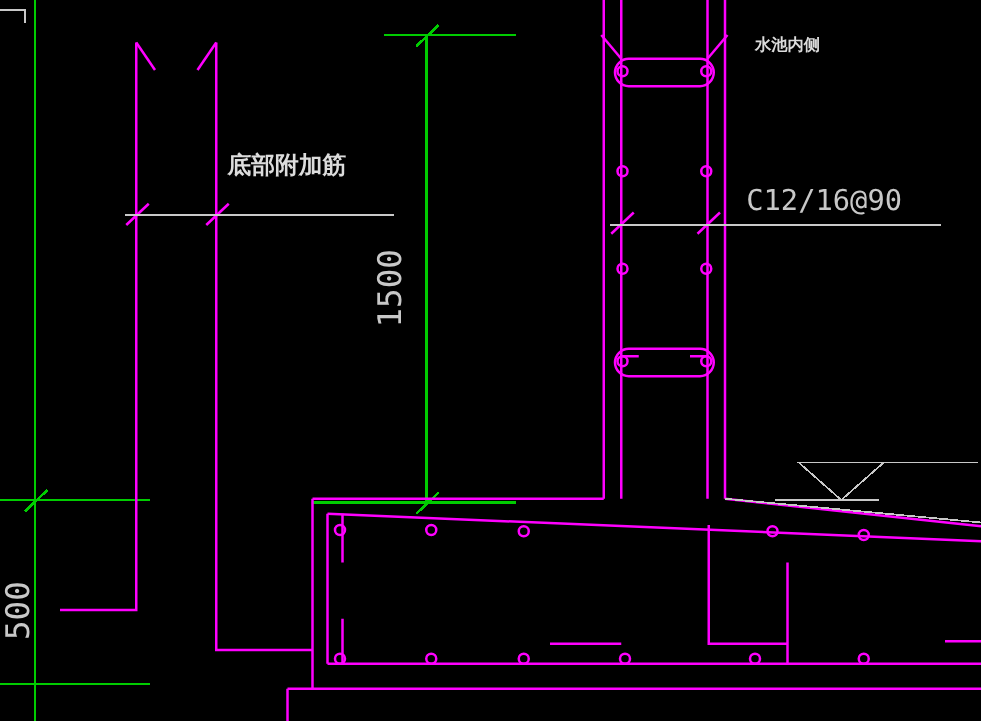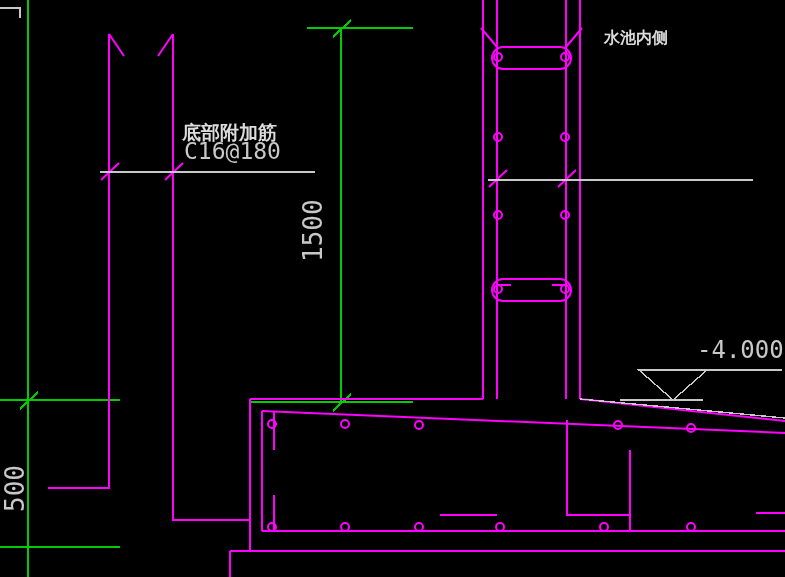--- a/index.html
+++ b/index.html
@@ -173,24 +173,23 @@
 
       <line x1="0" y1="405" x2="785" y2="428" stroke="none"></line>
 
       <path d="M 0 8 L 20 8 L 20 18"></path>
     </g>
 
   </svg>
 
   <div class="cad-label cad-label-cjk" style="left:182px; top:108px; font-size:19px;margin-top:15px;">底部附加筋</div>
 
-  <div class="cad-label" style="left:184px; top:140px; font-size:23px;">C16@180</div>
 
-  <div class="cad-label cad-label-cjk" style="left:604px; top:30px; font-size:16px;">水池内侧</div>
+  <div class="cad-label cad-label-cjk" style="left:604px; top:30px; font-size:13px;">水池内侧</div>
 
+  <div class="cad-label" style="left:597px; top:150px; font-size:23px;">C12/16@90</div>
 
-  <div class="cad-label" style="left:697px; top:338px; font-size:24px;">-4.000</div>
 
   <div class="cad-label rot90" style="left:300px; top:262px; font-size:26px;">1500</div>
 
   <div class="cad-label rot90" style="left:2px; top:512px; font-size:26px; overflow:hidden;">500</div>
 
 </div>
 
 </body></html>

